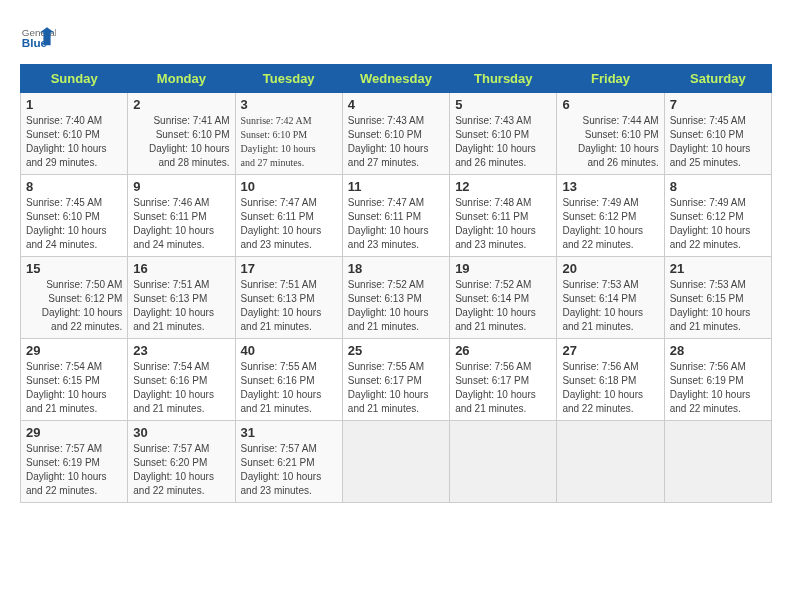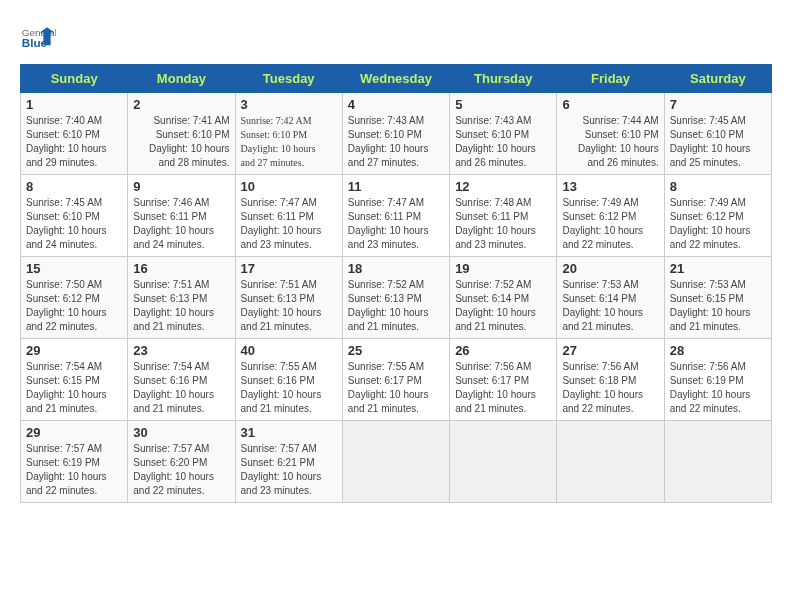--- a/index.html
+++ b/index.html
@@ -212,21 +212,21 @@
           <span class="day-number">8</span>
           <div class="day-info" style="white-space: pre-line;">Sunrise: 7:49 AM
 Sunset: 6:12 PM
 Daylight: 10 hours
 and 22 minutes.</div>
         </td>
       </tr>
       <tr>
         <td>
           <span class="day-number">15</span>
-          <div class="day-info" style="white-space: pre-line;">Sunrise: 7:50 AM
+          <div class="day-info" style="white-space: pre-line; text-align: right;">Sunrise: 7:50 AM
 Sunset: 6:12 PM
 Daylight: 10 hours
 and 22 minutes.</div>
         </td>
         <td>
           <span class="day-number">16</span>
           <div class="day-info" style="white-space: pre-line;">Sunrise: 7:51 AM
 Sunset: 6:13 PM
 Daylight: 10 hours
 and 21 minutes.</div>

